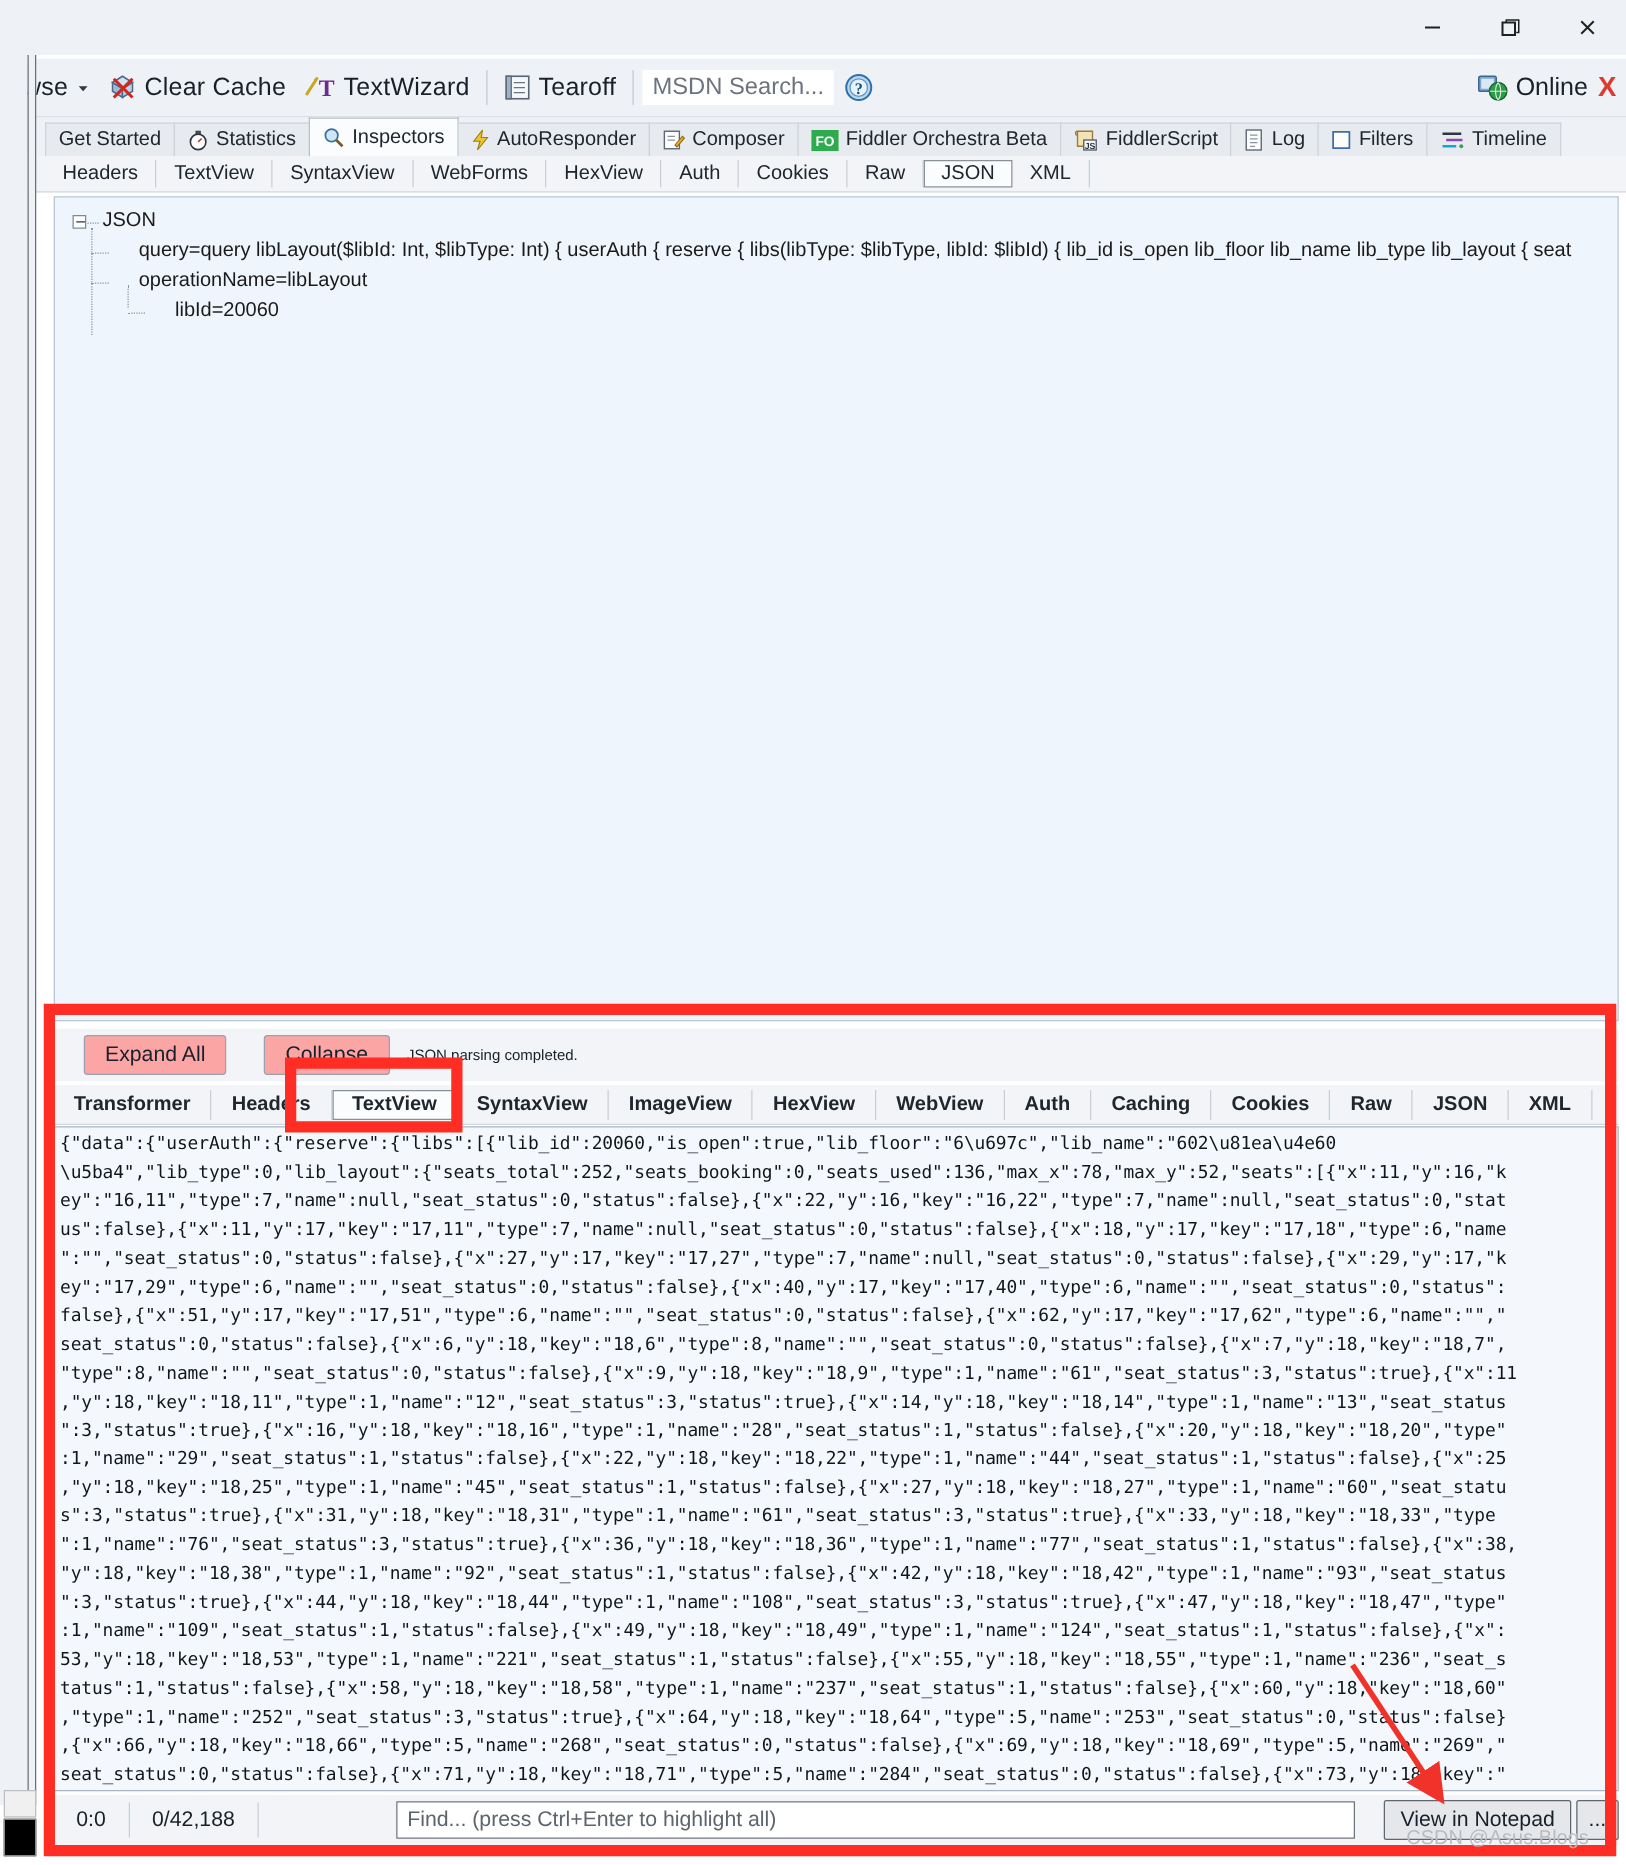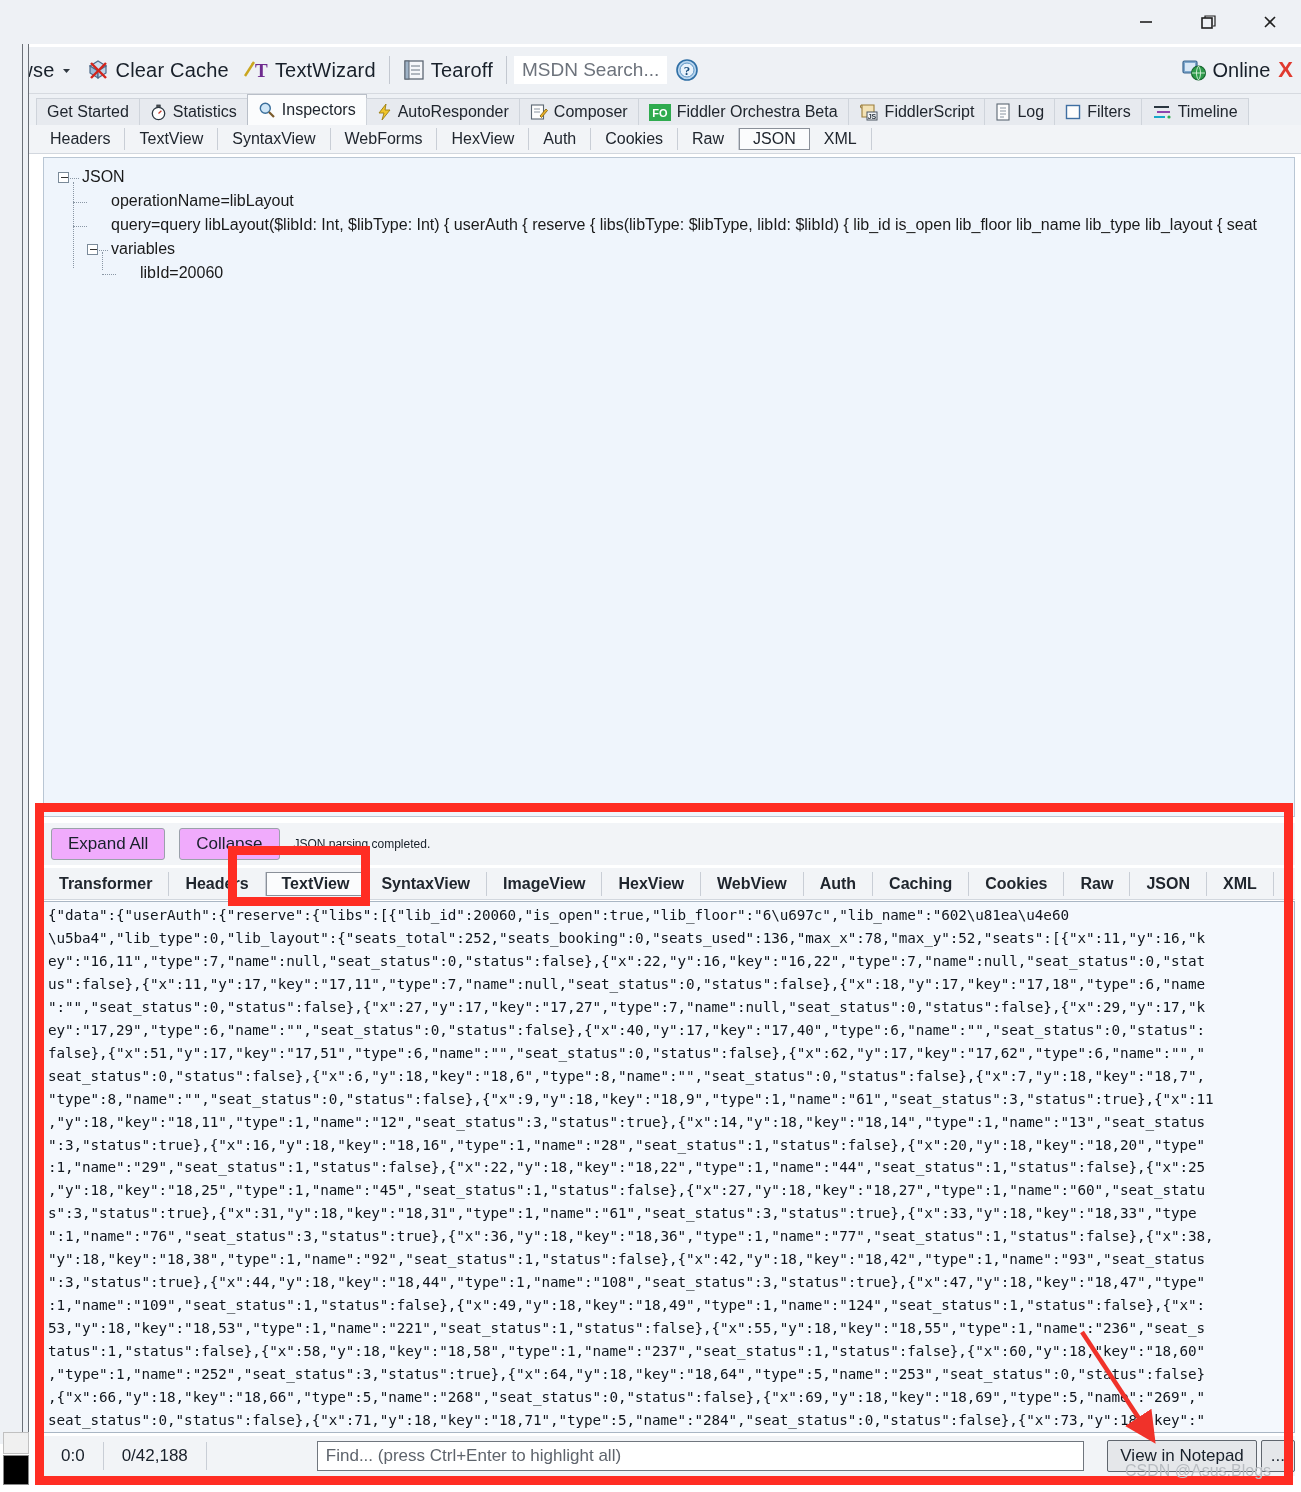--- a/index.html
+++ b/index.html
@@ -109,22 +109,22 @@
   }
   .dots { position:absolute; border-top:1px dotted #8a97a5; top:12px; }
   .vdots { position:absolute; border-left:1px dotted #8a97a5; }
 
   
   .respbar {
     position:absolute; left:43px; top:823px; width:1252px; height:42px;
     background:#f2f4f7; display:flex; align-items:center; padding-left:8px; gap:14px;
   }
   .btn {
-    background:#f0abfc; border:1px solid #9aa1aa; border-radius:3px;
-    font-size:17px; padding:5px 16px; color:#18202a; white-space:nowrap;
+    background:#fca5a5; border:1px solid #9aa1aa; border-radius:3px;
+    font-size:17px; padding:5px 16px; color:#18202a; white-space:nowrap;margin-left:16px;
   }
   .parsemsg { font-size:12px; color:#18202a; }
 
   .resptabs {
     position:absolute; left:43px; top:868px; width:1252px; height:32px;
     background:#f2f4f7; display:flex; align-items:center;
     border-bottom:1px solid #d2d7de;
   }
   .rtab {
     font-size:16px; color:#20262e; padding:3px 16px; white-space:nowrap;
@@ -387,33 +387,28 @@
   <div class="vdots" style="left:29px; top:24px; height:86px;"></div>
 
   <div class="treerow" style="margin-top:8px;">
     <span class="expbox" style="left:14px;"></span>
     <span class="dots" style="left:26px; width:9px;"></span>
     <span class="txt" style="left:38px;">JSON</span>
   </div>
 
   <div class="treerow">
     <span class="dots" style="left:29px; width:14px;"></span>
-    <span class="txt" style="left:67px;">operationName=libLayout</span>
+    <span class="txt" style="left:67px;">query=query libLayout($libId: Int, $libType: Int) { userAuth { reserve { libs(libType: $libType, libId: $libId) { lib_id is_open lib_floor lib_name lib_type lib_layout { seat</span>
   </div>
 
   <div class="treerow">
     <span class="dots" style="left:29px; width:14px;"></span>
-    <span class="txt" style="left:67px;">query=query libLayout($libId: Int, $libType: Int) { userAuth { reserve { libs(libType: $libType, libId: $libId) { lib_id is_open lib_floor lib_name lib_type lib_layout { seat</span>
-  </div>
-
-  <div class="treerow">
-    <span class="expbox" style="left:43px;"></span>
-    <span class="dots" style="left:55px; width:9px;"></span>
-    <span class="txt" style="left:67px;">variables</span>
-  </div>
+    <span class="txt" style="left:67px;">operationName=libLayout</span>
+  </div>
+
 
   <div class="treerow">
     <span class="vdots" style="left:58px; top:-10px; height:18px;"></span>
     <span class="dots" style="left:58px; width:14px;"></span>
     <span class="txt" style="left:96px;">libId=20060</span>
   </div>
 </div>
 
 <div class="respbar">
   <div class="btn">Expand All</div>

